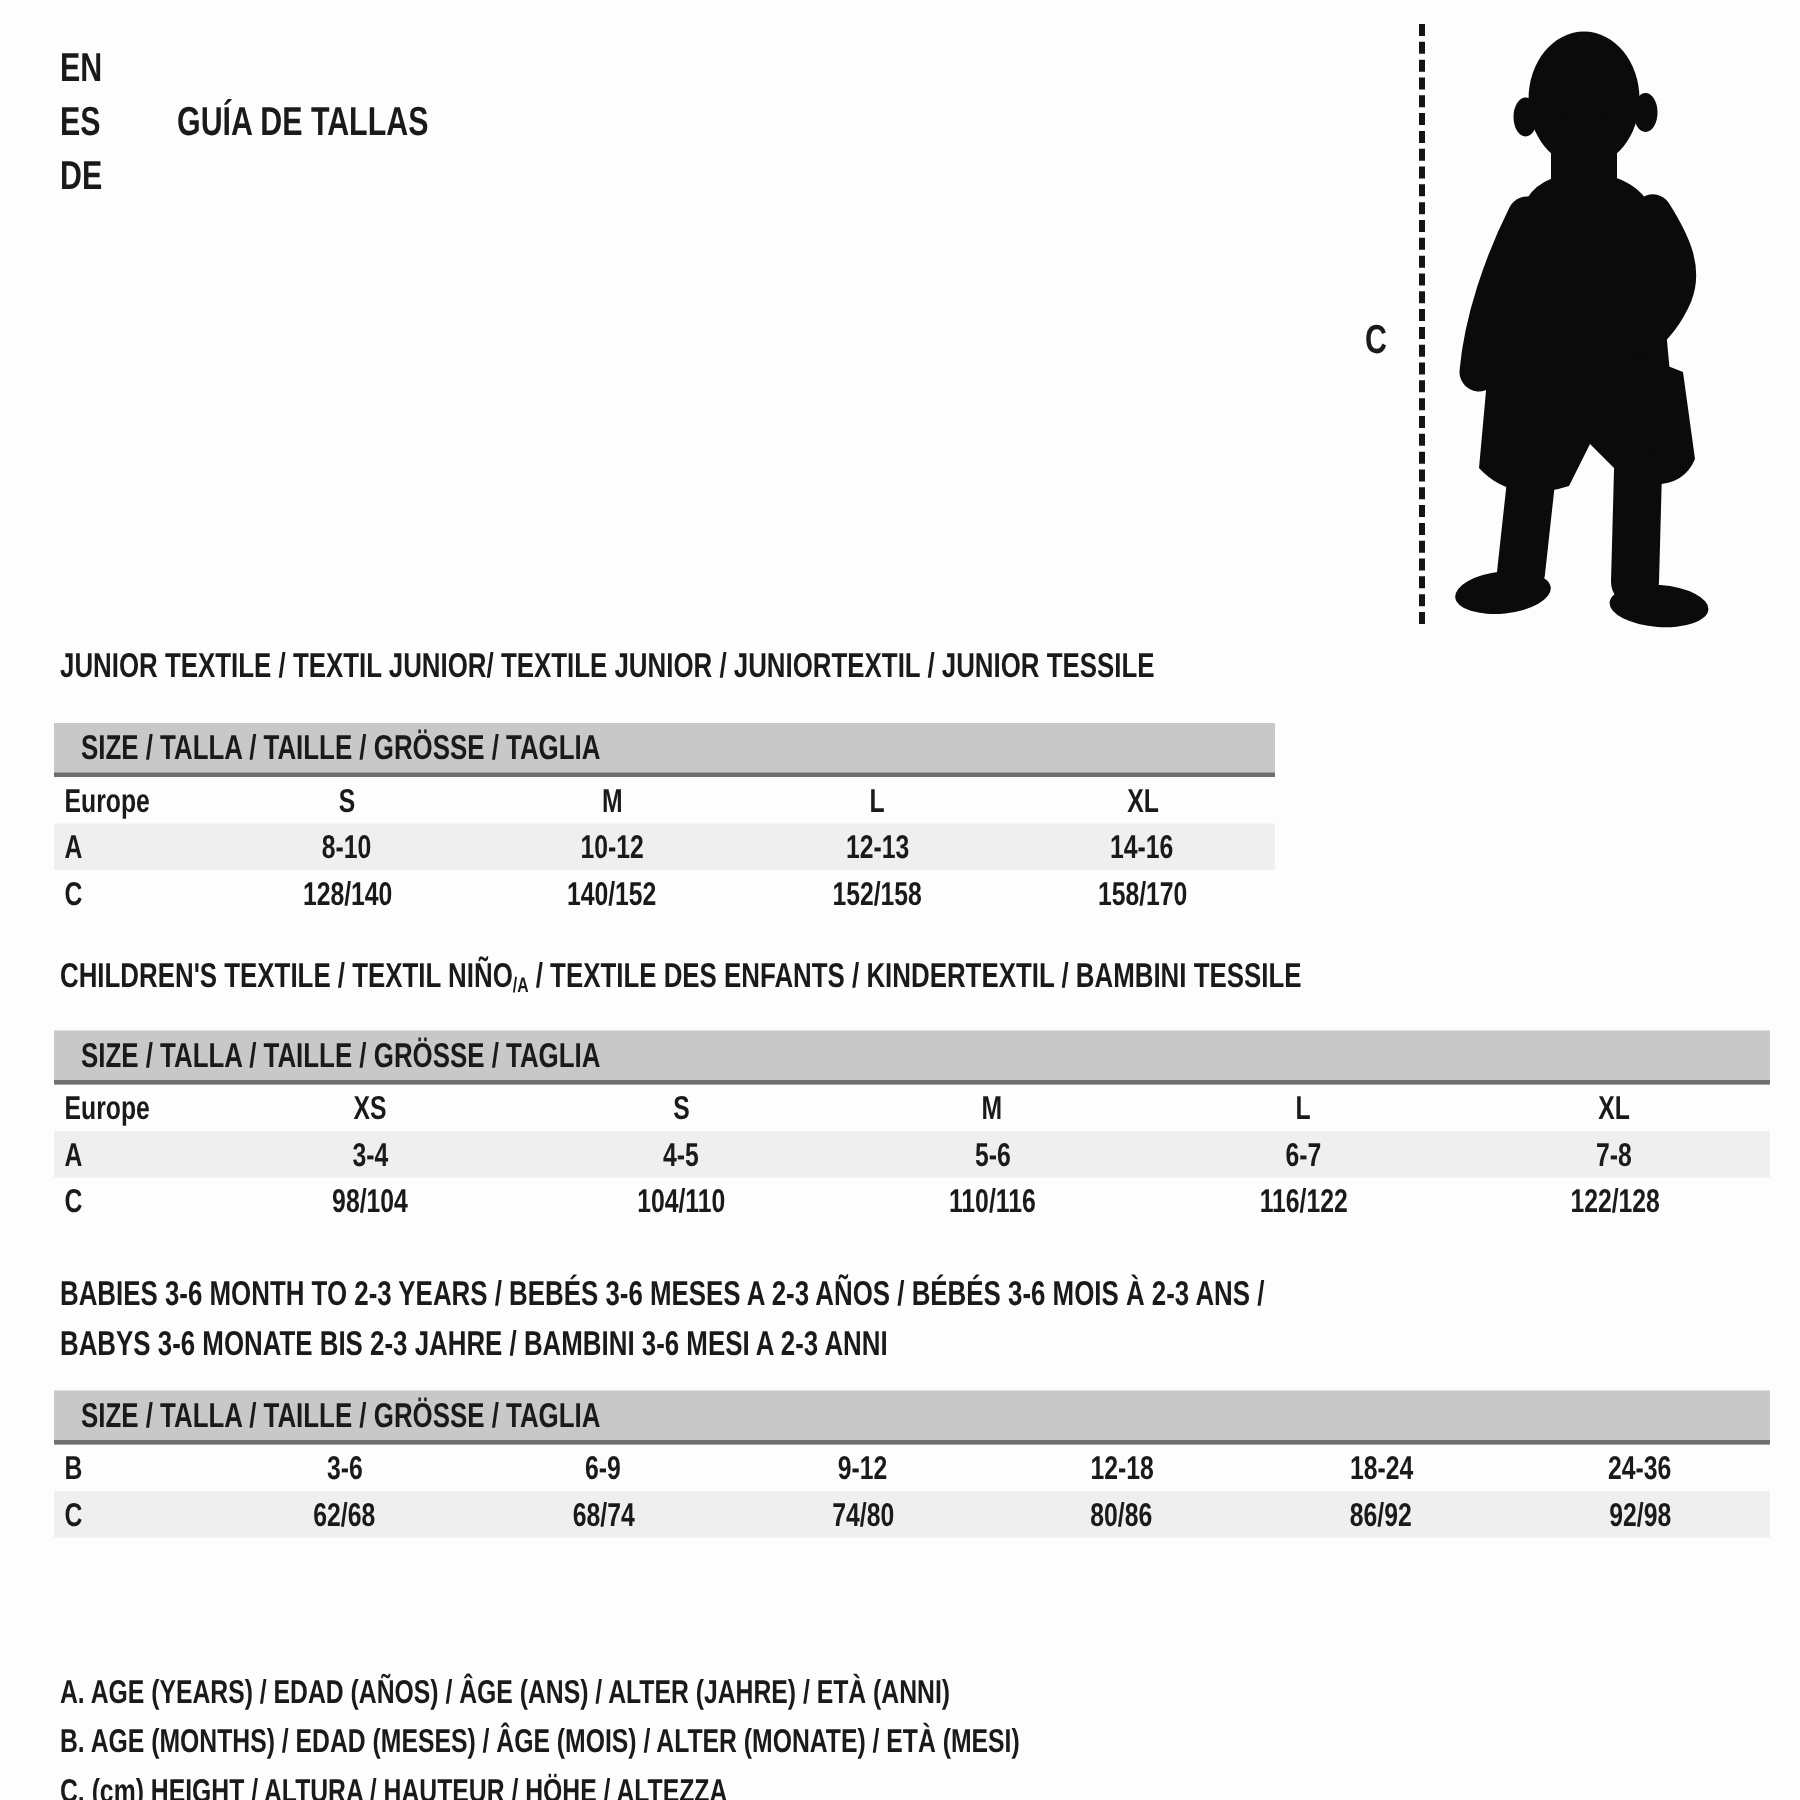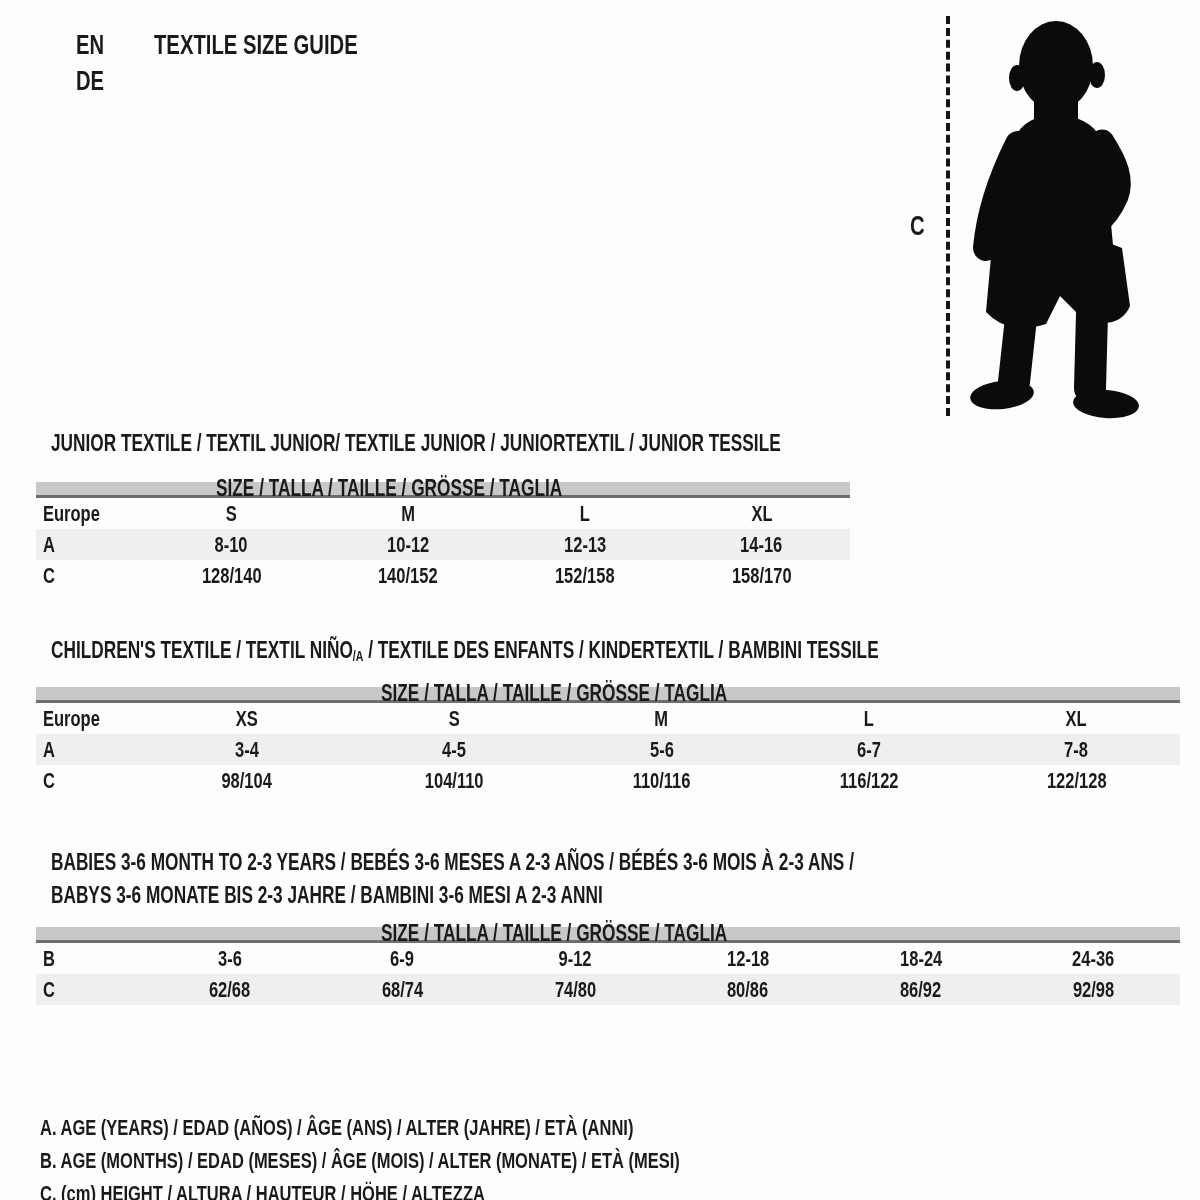--- a/index.html
+++ b/index.html
@@ -10,53 +10,56 @@
     color: var(--text, #1a1a1a);
     font-family: "Liberation Sans", "DejaVu Sans", sans-serif;
     font-weight: bold;
     overflow:hidden;
   }
   
   .cond   { display:inline-block; transform:scaleX(0.75); transform-origin:0 50%; white-space:nowrap; }
   .cond-c { display:inline-block; transform:scaleX(0.75); transform-origin:50% 50%; white-space:nowrap; }
 
   
-  .lang-block { position:absolute; left:40px; top:27px;margin-left:36px; }
+  .lang-block { position:absolute; left:40px; top:27px; }
   .lang-row   { display:flex; height:36px; align-items:center; font-size:27px; }
   .lang-code  { width:78px; }
 
   
   .measure-line  { position:absolute; left:946px; top:16px; height:400px; width:0;
                    border-left:4px dashed #141414; }
   .measure-label { position:absolute; left:910px; top:211px; font-size:27px; }
   .toddler       { position:absolute; left:956px; top:14px; }
 
   
-  .section-title { position:absolute; left:40px; font-size:23px; height:24px;margin-left:11px; }
+  .section-title { position:absolute; left:40px; font-size:23px; height:24px; }
   .sub { font-size:14px; position:relative; top:3px; }
   .size-table  { position:absolute; }
-  .size-header { height:16px; background:var(--bar,#c8c8c8);
+  .size-header { height:36px; background:var(--bar,#c8c8c8);
                  border-bottom:3px solid var(--barb,#6e6e6e);
-                 display:flex; align-items:center; padding-left:7px; font-size:23px;justify-content:center; }
+                 display:flex; align-items:center; padding-left:18px; font-size:23px; }
   .trow   { display:flex; height:31px; align-items:center; font-size:22px; }
   .trow.alt { background:var(--alt,#efefef); }
   .tlabel { width:107px; padding-left:7px; }
   .tcell  { flex:1; text-align:center; }
 
   
   .legend { position:absolute; left:40px; top:1068px;margin-top:43px; }
   .legend-item { height:33px; display:flex; align-items:center; font-size:22px; }
 </style>
 </head>
 <body>
 
 <div class="lang-block">
   <div class="lang-row">
     <div class="lang-code"><span class="cond">EN</span></div>
-    <div><span class="cond">TEXTILE SIZE GUIDE</span></div>
+  </div>
+  <div class="lang-row">
+    <div class="lang-code"><span class="cond">ES</span></div>
+    <div><span class="cond">GUÍA DE TALLAS</span></div>
   </div>
   <div class="lang-row">
     <div class="lang-code"><span class="cond">DE</span></div>
   </div>
 </div>
 
 <div class="measure-line"></div>
 <div class="measure-label"><span class="cond">C</span></div>
 <svg class="toddler" width="195" height="406" viewBox="0 0 195 406" fill="#0b0b0b" stroke="none">
   <ellipse cx="100" cy="52" rx="37" ry="45"></ellipse>

